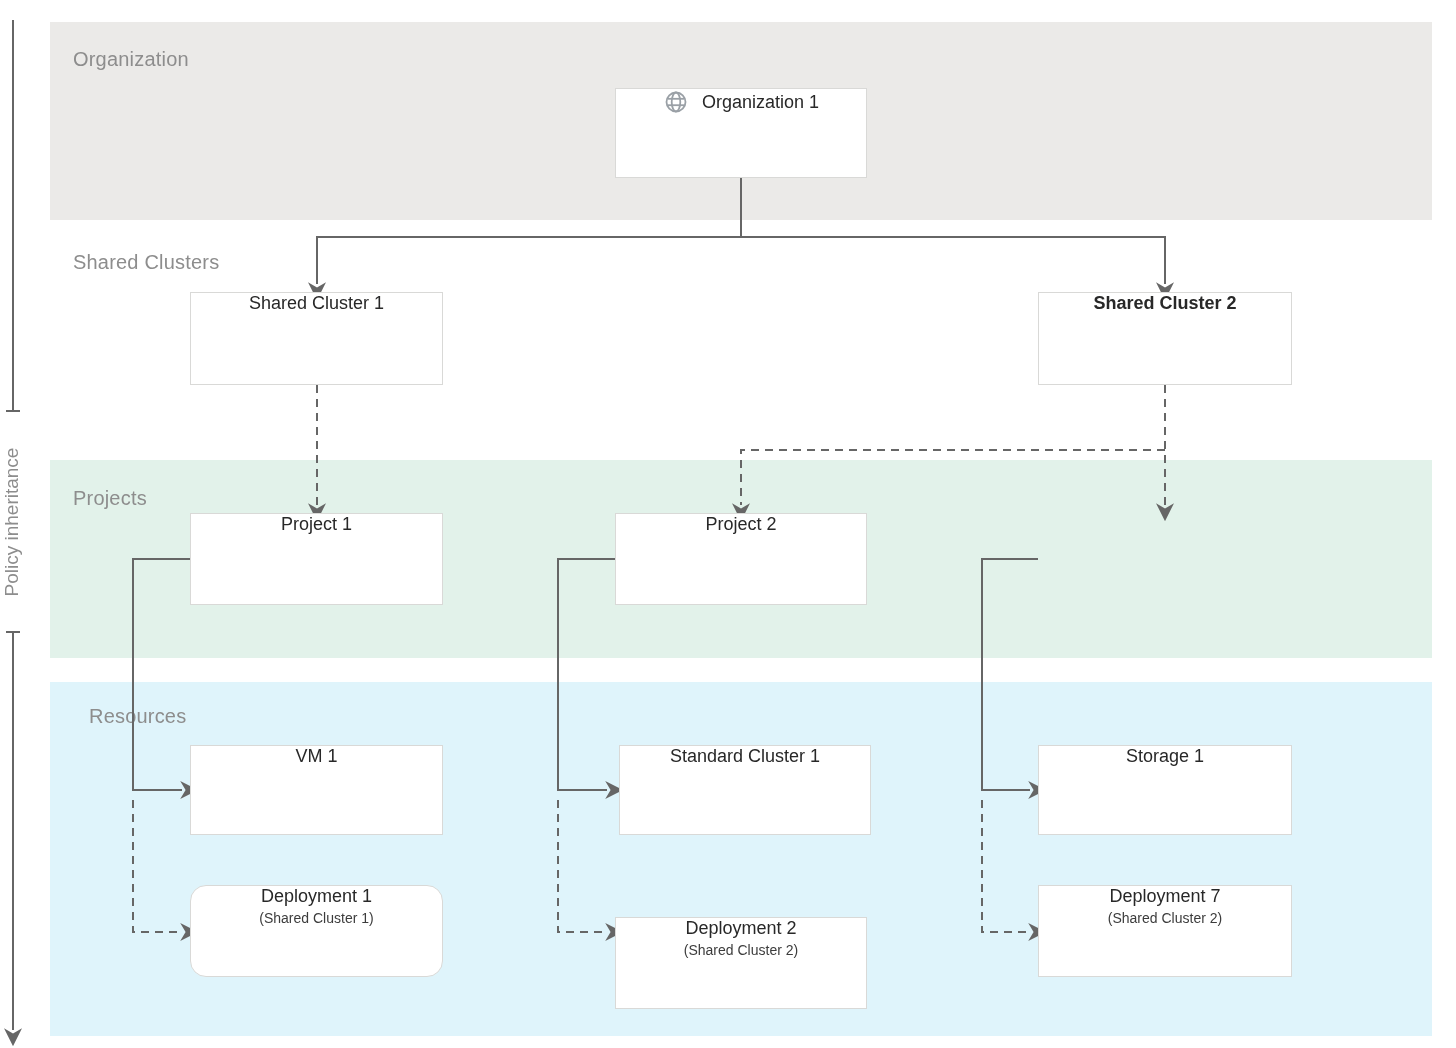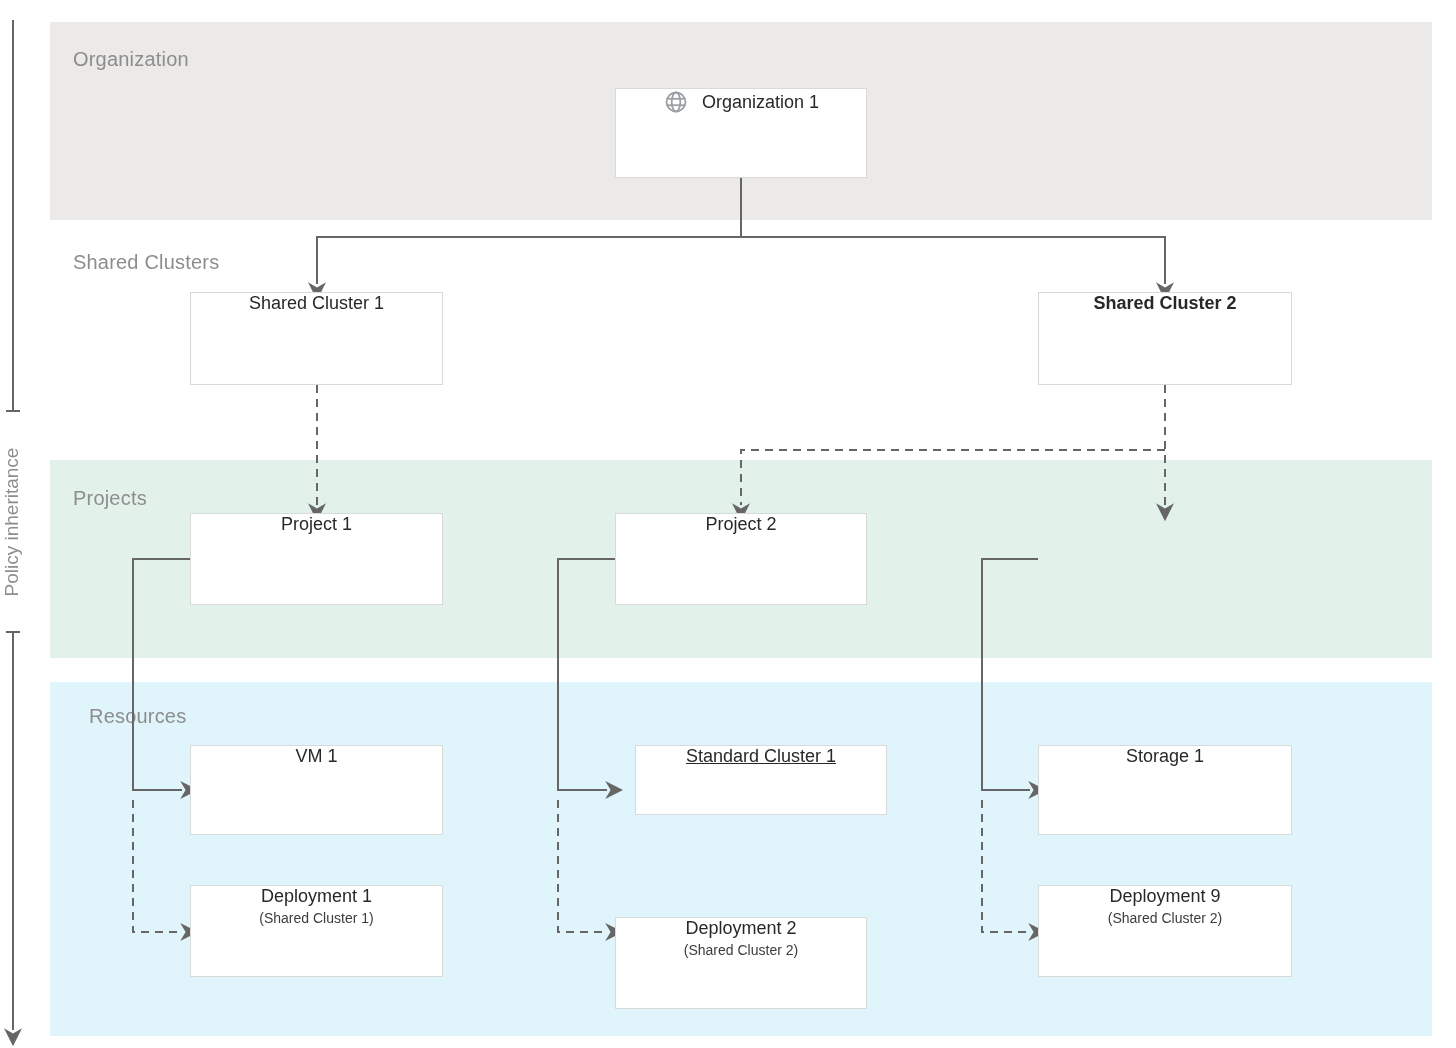--- a/index.html
+++ b/index.html
@@ -68,23 +68,23 @@
   .node .main-row { display: flex; align-items: center; gap: 13px; }
   .node .sublabel { font-size: 14px; color: #3c3c3c; margin-top: 3px; }
 
   .n-org1     { left: 615px;  top: 88px;  width: 252px; height: 90px; }
   .n-sc1      { left: 190px;  top: 292px; width: 253px; height: 93px; }
   .n-sc2      { left: 1038px; top: 292px; width: 254px; height: 93px; font-weight: bold; }
   .n-p1       { left: 190px;  top: 513px; width: 253px; height: 92px; }
   .n-p2       { left: 615px;  top: 513px; width: 252px; height: 92px; }
   .n-p3       { left: 1038px; top: 513px; width: 254px; height: 92px; }
   .n-vm1      { left: 190px;  top: 745px; width: 253px; height: 90px; }
-  .n-stdc1    { left: 635px;  top: 745px; width: 252px; height: 70px; text-decoration: underline; }
+  .n-stdc1    { left: 619px;  top: 745px; width: 252px; height: 90px; }
   .n-storage1 { left: 1038px; top: 745px; width: 254px; height: 90px; }
-  .n-d1       { left: 190px;  top: 885px; width: 253px; height: 92px; }
+  .n-d1       { left: 190px;  top: 885px; width: 253px; height: 92px; border-radius: 16px; }
   .n-d2       { left: 615px;  top: 885px; width: 252px; height: 92px; margin-top: 32px; }
   .n-d3       { left: 1038px; top: 885px; width: 254px; height: 92px; }
 </style>
 </head>
 <body>
 
 <div class="canvas">
 
   <div class="band band-organization"></div>
   <div class="band band-projects"></div>
@@ -178,17 +178,17 @@
     <span>Deployment 1</span>
     <span class="sublabel">(Shared Cluster 1)</span>
   </div>
 
   <div class="node n-d2">
     <span>Deployment 2</span>
     <span class="sublabel">(Shared Cluster 2)</span>
   </div>
 
   <div class="node n-d3">
-    <span>Deployment 9</span>
+    <span>Deployment 7</span>
     <span class="sublabel">(Shared Cluster 2)</span>
   </div>
 
 </div>
 
 </body></html>

